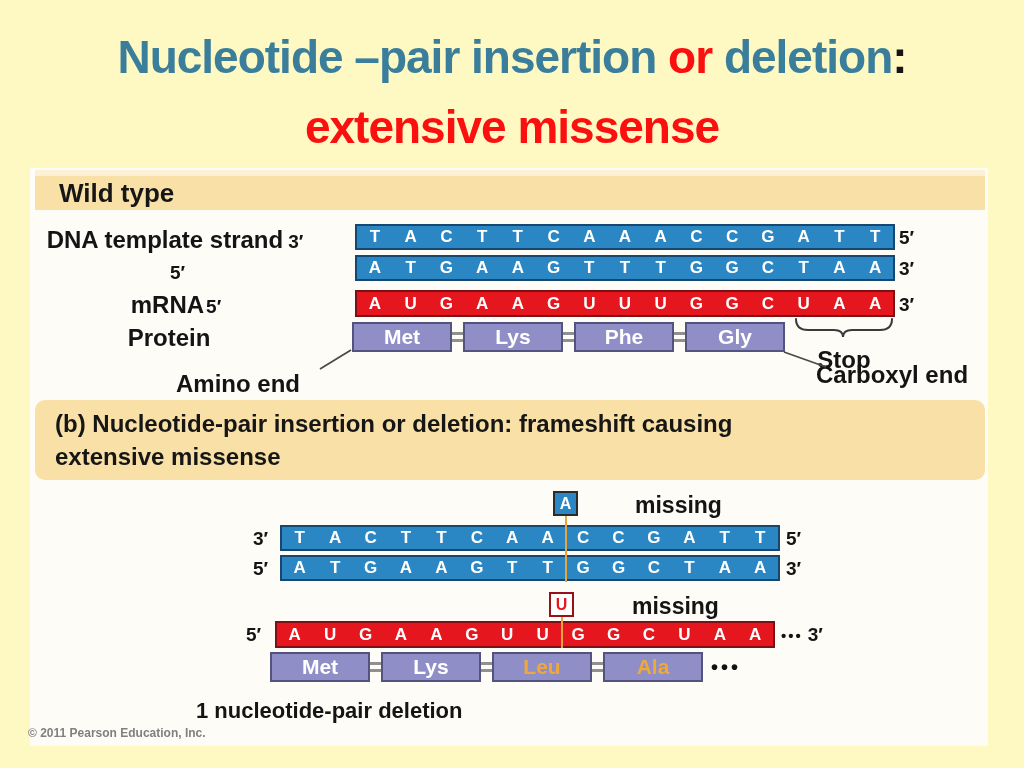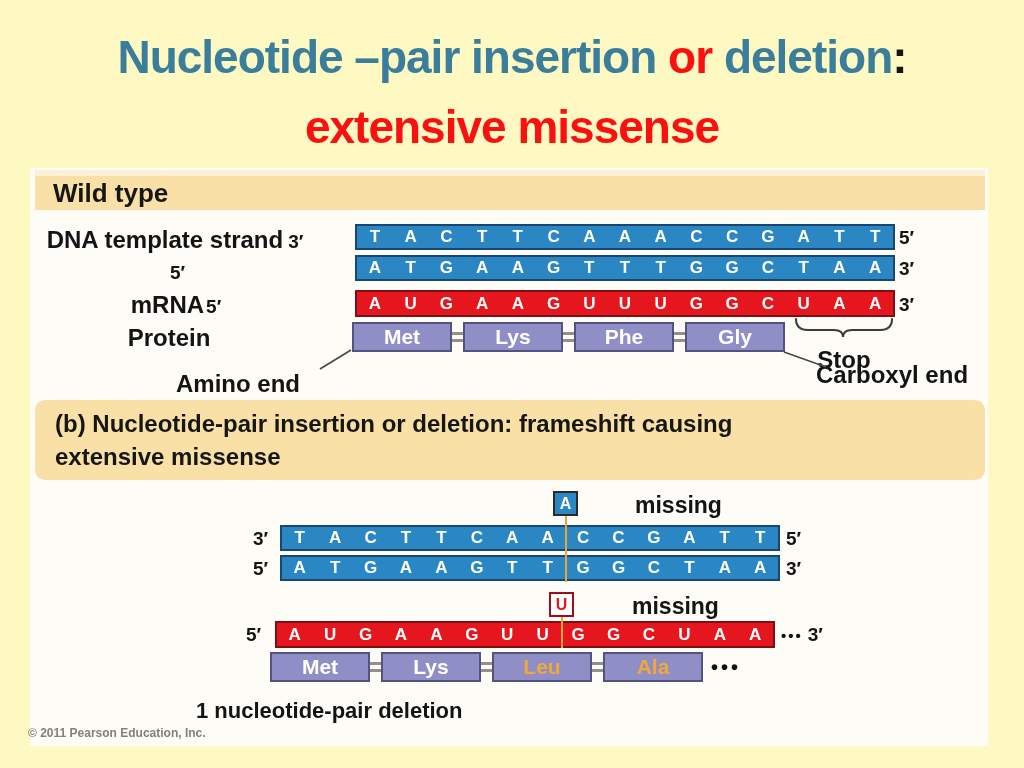--- a/index.html
+++ b/index.html
@@ -12,21 +12,21 @@
   .title-l1{position:absolute;top:30px;left:0;width:100%;text-align:center;
     font-size:46px;font-weight:700;letter-spacing:-1px;}
   .title-l1 span{white-space:pre;}
   .title-l2{position:absolute;top:100px;left:0;width:100%;text-align:center;
     font-size:46px;font-weight:700;letter-spacing:-1px;color:var(--title-red,#fb1010);}
   
   .figure-bg{position:absolute;left:30px;top:168px;width:958px;height:578px;background:#fdfcf7;}
   .band-strip{position:absolute;left:35px;top:170px;width:950px;height:6px;background:#fcf1d6;}
   .band{position:absolute;background:var(--band,#f8e0a6);box-sizing:border-box;color:#161616;}
   .band-a{left:35px;top:176px;width:950px;height:34px;display:flex;align-items:center;
-    padding-left:18px;font-size:26px;font-weight:700;}
+    padding-left:24px;font-size:26px;font-weight:700;}
   .band-b{left:35px;top:400px;width:950px;height:80px;padding:7px 0 0 20px;border-radius:10px;}
   .band-b div{font-size:24px;font-weight:700;line-height:33px;}
   
   .row-label{position:absolute;font-weight:700;font-size:24px;color:#141414;text-align:center;}
   .row-label .end{font-size:19px;margin-left:5px;}
   .lbl-dna-a{left:0;top:226px;width:350px;}
   .lbl-5a2{left:0;top:257px;width:350px;}
   .lbl-mrna{left:0;top:291px;width:352px;}
   .lbl-mrna .end{margin-left:2px;}
   .lbl-protein{left:0;top:324px;width:338px;}

